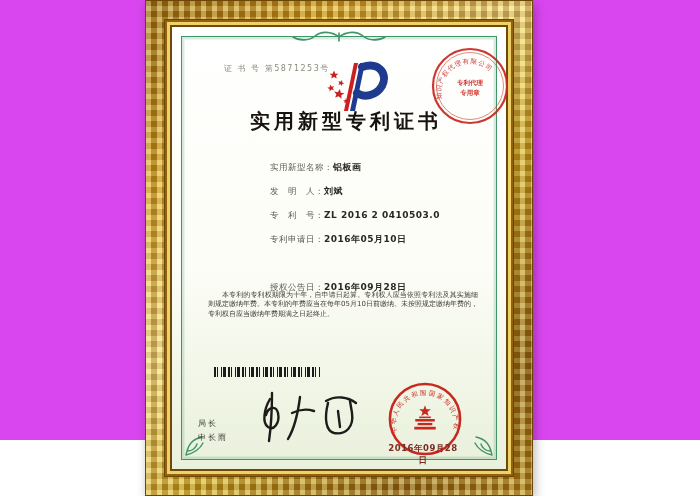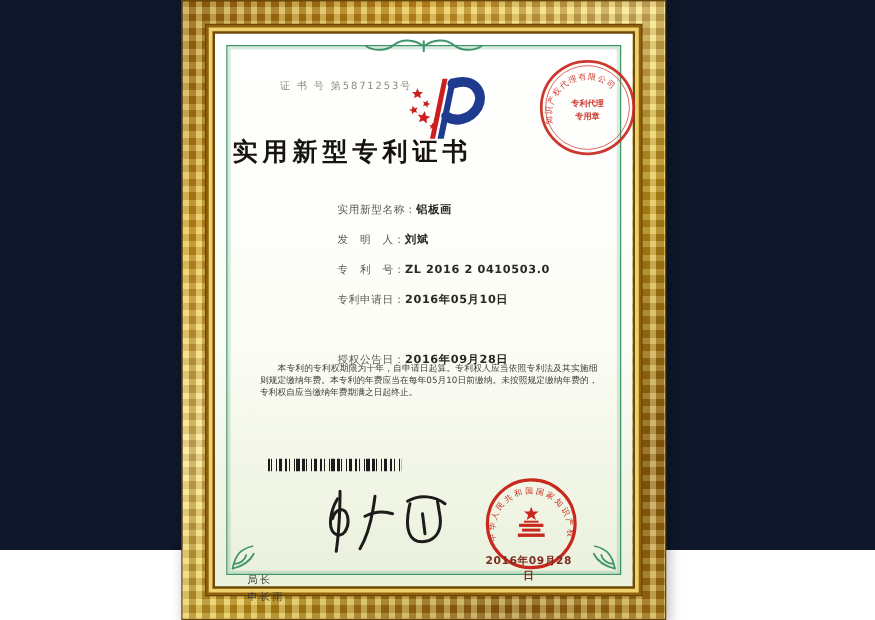--- a/index.html
+++ b/index.html
@@ -1,17 +1,17 @@
 <!DOCTYPE html>
 <html><head>
 <meta charset="utf-8">
 <style>
   html,body{margin:0;padding:0;width:700px;height:496px;background:#ffffff;overflow:hidden;
     font-family:"DejaVu Sans","Liberation Sans",sans-serif;}
-  .stage{position:relative;width:700px;height:440px;background:#0f172a;}
+  .stage{position:relative;width:700px;height:440px;background:#d946ef;}
 
   
   .frame{position:absolute;left:145px;top:0;width:388px;height:496px;box-sizing:border-box;padding:26px;
     background:
       repeating-linear-gradient(90deg, rgba(255,242,175,.38) 0 5px, rgba(118,74,8,.30) 5px 11px),
       repeating-linear-gradient(0deg, rgba(255,242,175,.32) 0 5px, rgba(118,74,8,.26) 5px 11px),
       linear-gradient(135deg,#8d5f0b,#d8a41f 22%,#f6e391 42%,#caa61d 60%,#7c520a 85%,#a97d12);
     border:1px solid #6a4607;
     box-shadow:2px 4px 10px rgba(0,0,0,.28);}
   .paper{position:relative;width:100%;height:100%;box-sizing:border-box;
@@ -20,39 +20,39 @@
 
   
   .green-border{position:absolute;inset:9px;border:1.5px solid #3f9468;pointer-events:none;
     box-shadow:inset 0 0 0 2.5px rgba(63,148,104,.20);}
   .flourish-top{position:absolute;top:-7px;left:50%;transform:translateX(-50%);}
   .flourish-bl{position:absolute;left:2px;bottom:2px;}
   .flourish-br{position:absolute;right:2px;bottom:2px;transform:scaleX(-1);}
 
   
   .certno{position:absolute;left:52px;top:36px;font-size:8px;color:#8c8a80;letter-spacing:1.5px;}
-  .title{position:absolute;left:0;top:81px;width:100%;text-align:left;padding-left:14px;box-sizing:border-box;
+  .title{position:absolute;left:0;top:81px;width:100%;text-align:center;padding-left:14px;box-sizing:border-box;
     font-family:"DejaVu Serif","Liberation Serif",serif;font-weight:bold;font-size:20px;
     letter-spacing:4px;color:#17130f;}
   .logo{position:absolute;left:152px;top:34px;}
 
   .row{position:absolute;left:58px;white-space:nowrap;}
   .row .lab{font-size:8.5px;color:#5d5a52;letter-spacing:.5px;margin-left:40px;}
   .row .val{font-size:9px;font-weight:bold;color:#2b2823;letter-spacing:.5px;margin-top:16px;}
 
   .body-text{position:absolute;left:36px;right:28px;top:264px;font-size:7px;line-height:1.35;
     color:#403d37;text-align:justify;}
   .body-text p{margin:0;text-indent:2em;}
 
   .barcode{position:absolute;left:42px;top:340px;width:107px;height:10px;
     background:
       repeating-linear-gradient(90deg,#1c1c1c 0 2px,transparent 2px 3px,#1c1c1c 3px 4px,transparent 4px 7px,
         #1c1c1c 7px 8px,transparent 8px 9px,#1c1c1c 9px 12px,transparent 12px 14px);}
 
-  .sig-labels{position:absolute;left:26px;top:390px;font-size:8px;color:#3a3835;line-height:14px;letter-spacing:2px;margin-top:40px;}
+  .sig-labels{position:absolute;left:26px;top:390px;font-size:8px;color:#3a3835;line-height:14px;letter-spacing:2px;}
   .signature{position:absolute;left:84px;top:362px;}
 
   .seal-top{position:absolute;right:-5px;top:18px;opacity:.92;}
   .seal-bottom{position:absolute;left:214px;top:353px;}
   .seal-date{position:absolute;left:212px;top:416px;width:78px;text-align:center;
     font-size:8.5px;font-weight:bold;color:#7d2b20;letter-spacing:.5px;}
 
   .seal-ring-text{font-size:6.5px;fill:#c8281e;letter-spacing:1px;}
   .seal-center-text{font-size:6.5px;fill:#c8281e;font-weight:bold;}
 </style>

